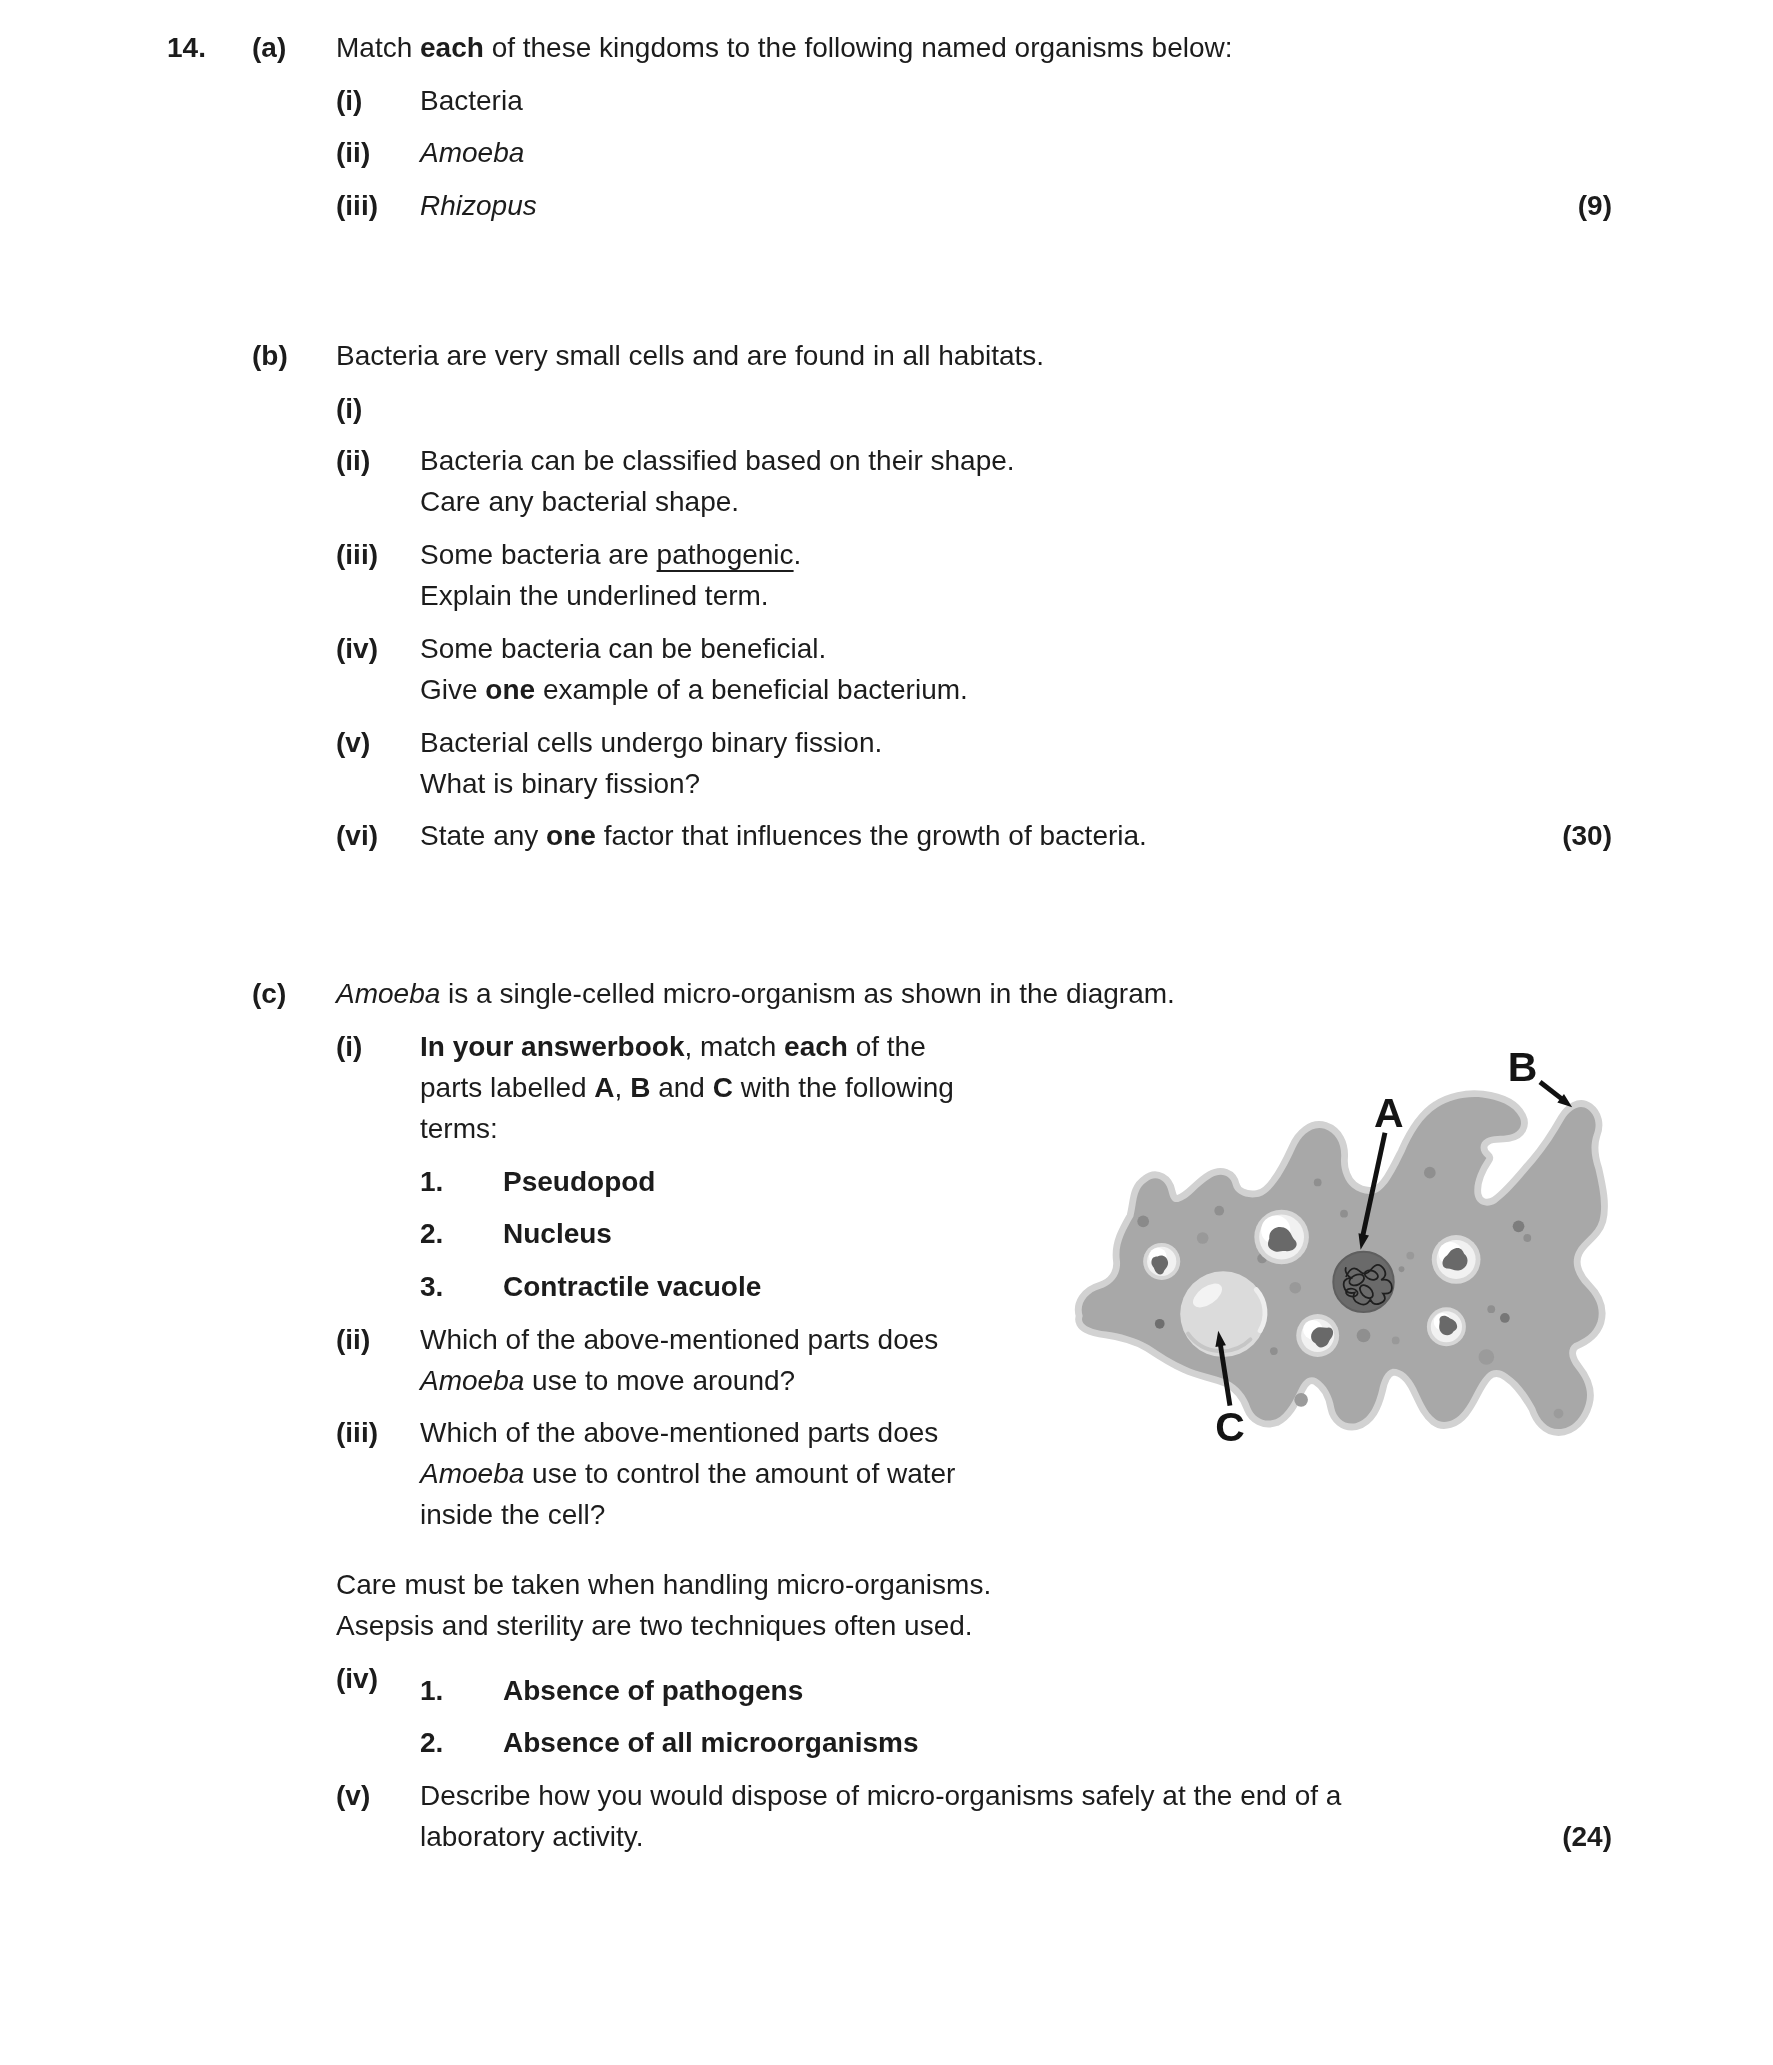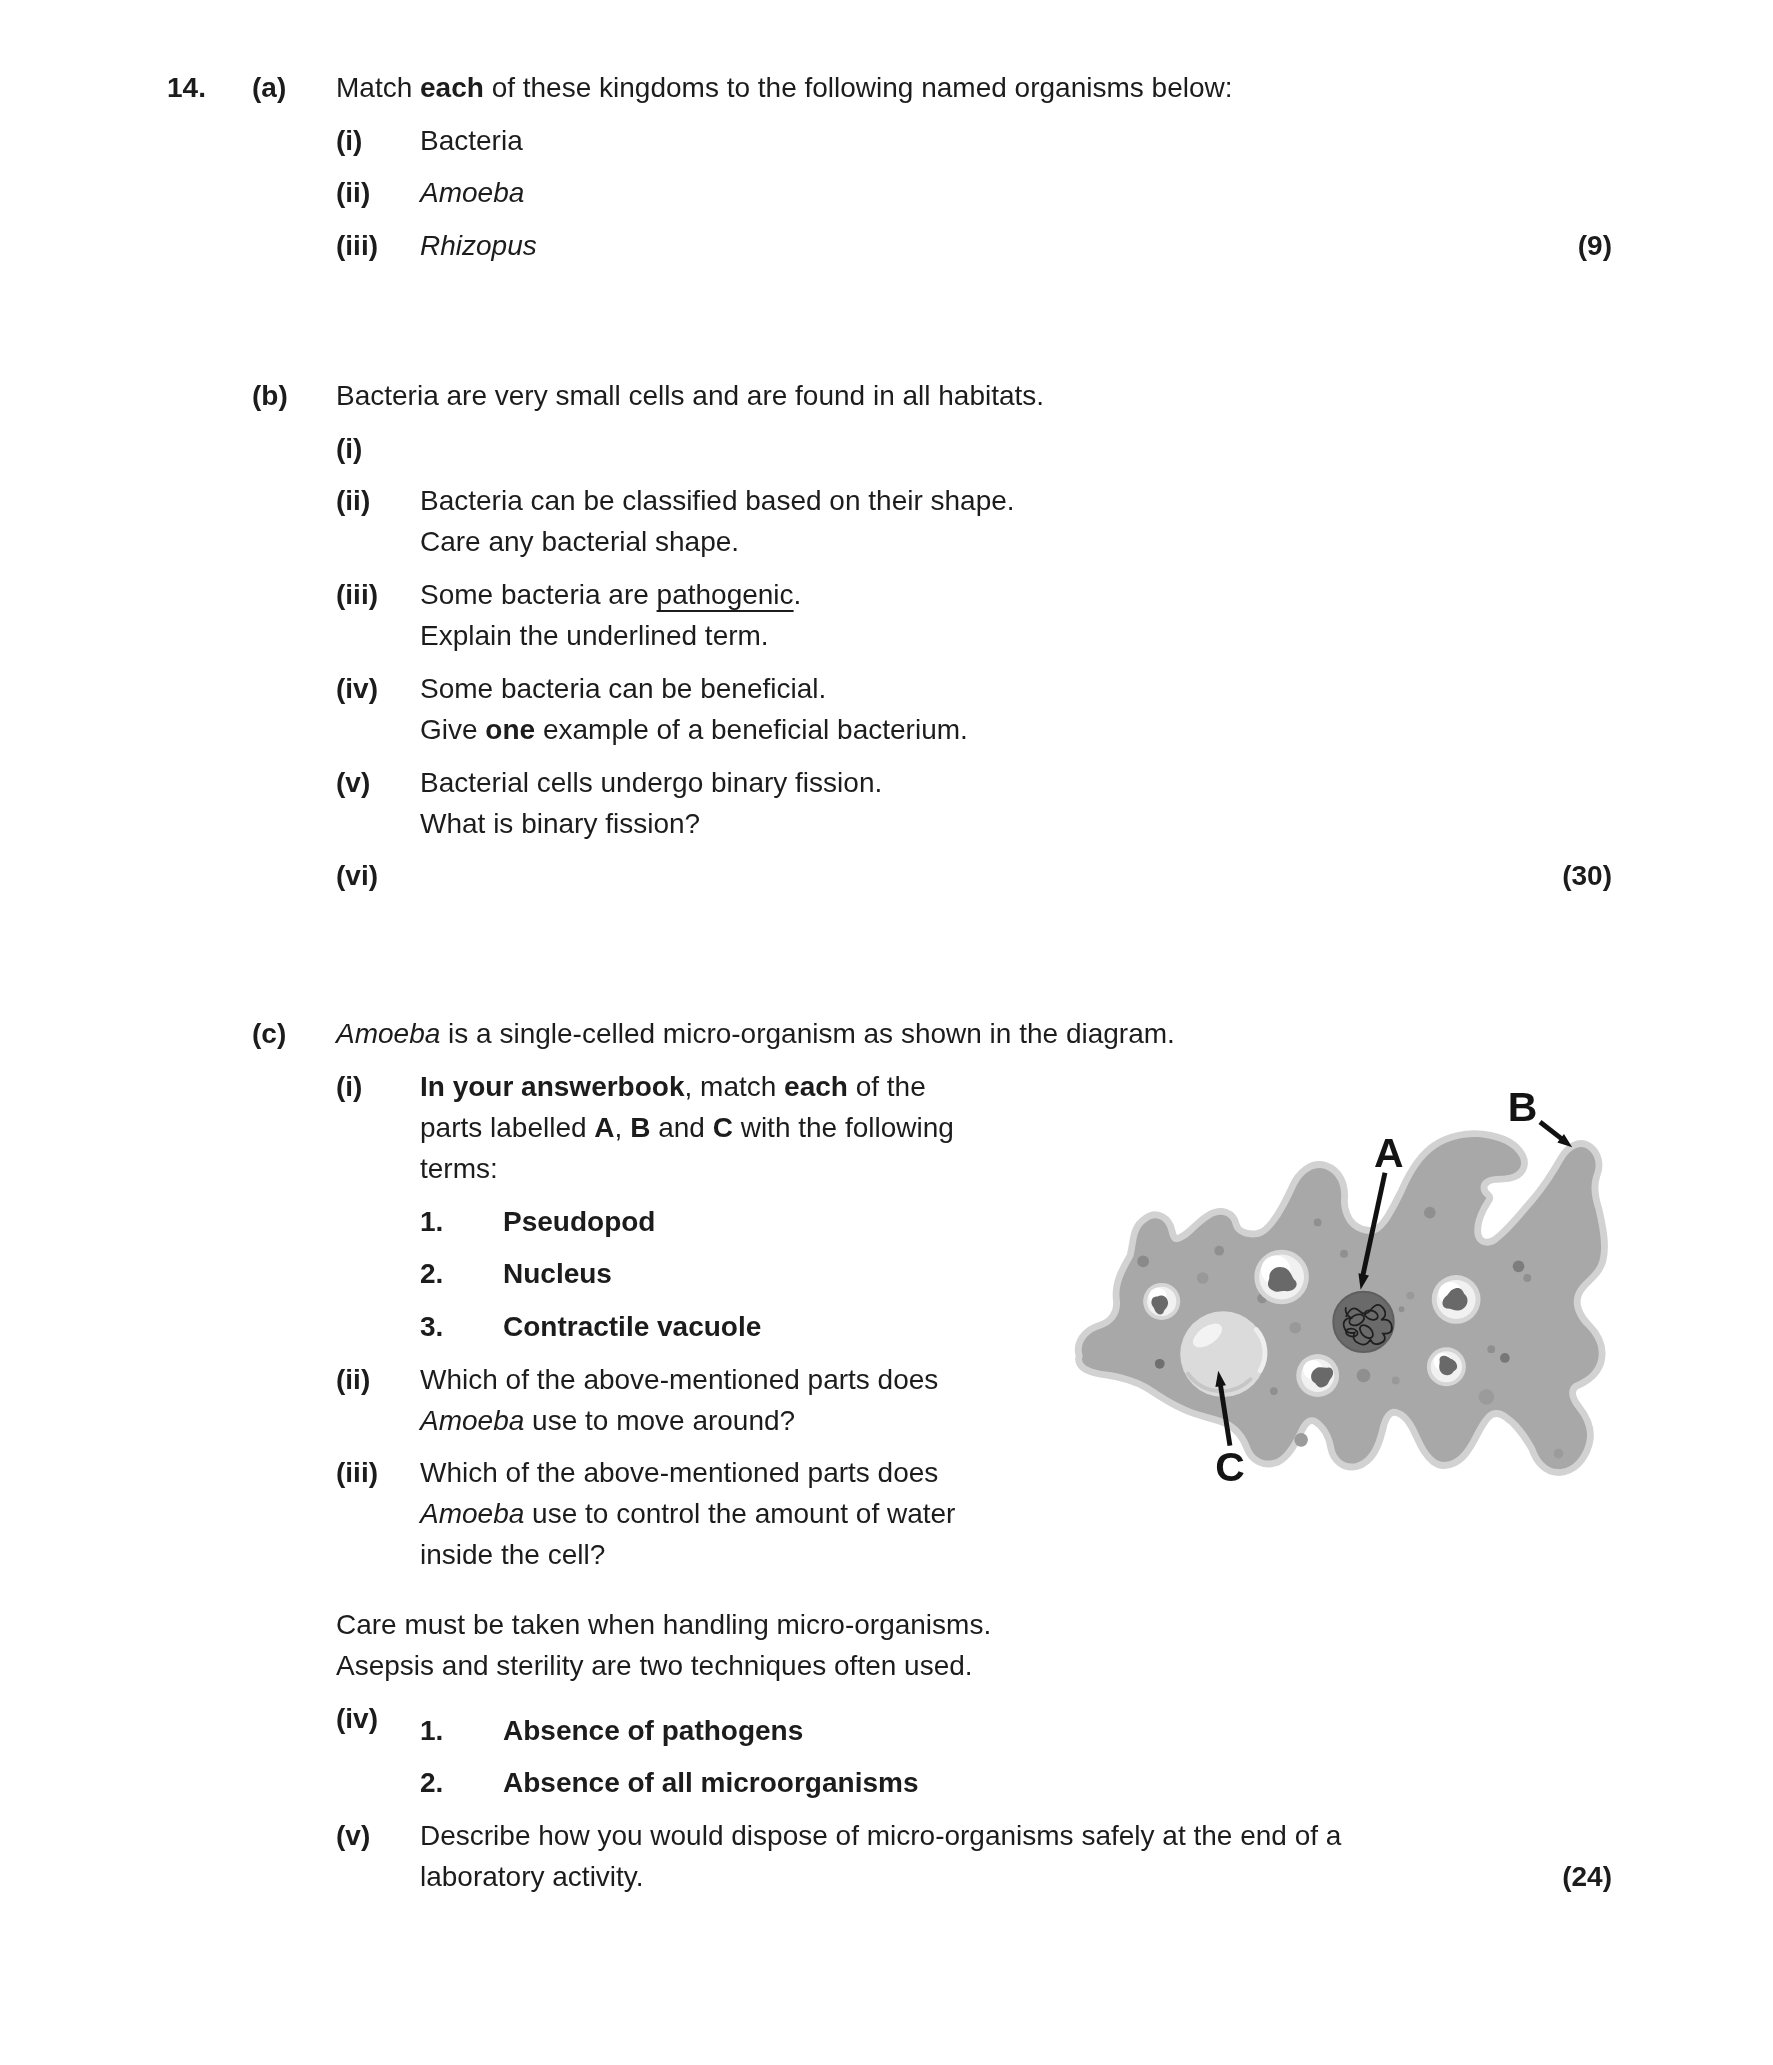--- a/index.html
+++ b/index.html
@@ -6,21 +6,21 @@
   html, body { margin: 0; padding: 0; background: #ffffff; }
   .page {
     position: relative;
     width: 1773px;
     height: 2066px;
     background: #ffffff;
     color: #1c1c1c;
     font-family: "Liberation Sans", sans-serif;
     font-size: 28px;
     line-height: 41px;
-    padding-top: 67px;
+    padding-top: 27px;
     overflow: hidden;
   }
   .qrow { display: flex; padding-left: 167px; }
   .qnum  { width: 85px; font-weight: 700; flex-shrink: 0; }
   .qpart { width: 84px; font-weight: 700; flex-shrink: 0; }
   .qcontent { flex: 1; position: relative; }
   .row-b { margin-top: 109px; }
   .row-c { margin-top: 117px; }
   .sub { display: flex; margin-top: 11.7px; position: relative; }
   .smarker { width: 84px; font-weight: 700; flex-shrink: 0; }
@@ -108,20 +108,23 @@
       <div class="sub">
         <div class="smarker">(v)</div>
         <div class="stext">
           <div class="line">Bacterial cells undergo binary fission.</div>
           <div class="line">What is binary fission?</div>
         </div>
       </div>
 
       <div class="sub">
         <div class="smarker">(vi)</div>
+        <div class="stext">
+          <div class="line"><span>State any </span><b>one</b><span> factor that influences the growth of bacteria.</span></div>
+        </div>
         <span class="mark">(30)</span>
       </div>
     </div>
   </div>
 
   <div class="qrow row-c">
     <div class="qnum"></div>
     <div class="qpart">(c)</div>
     <div class="qcontent">
 

